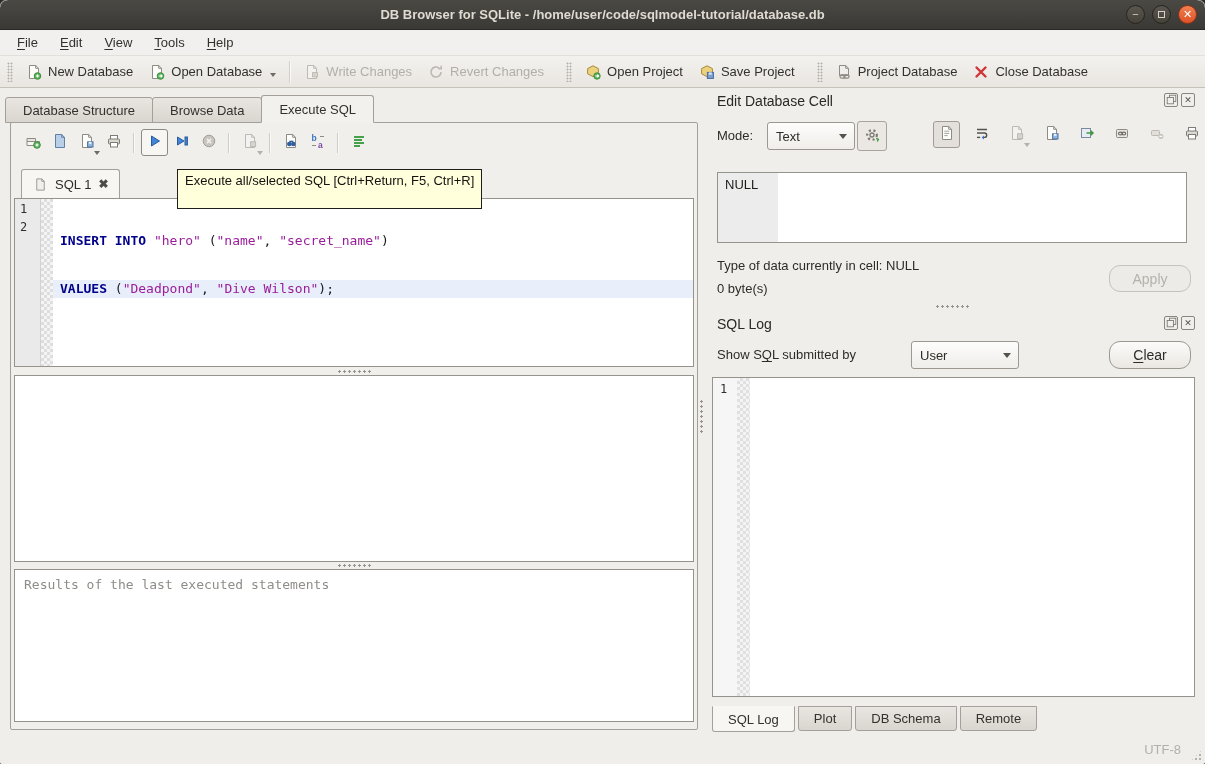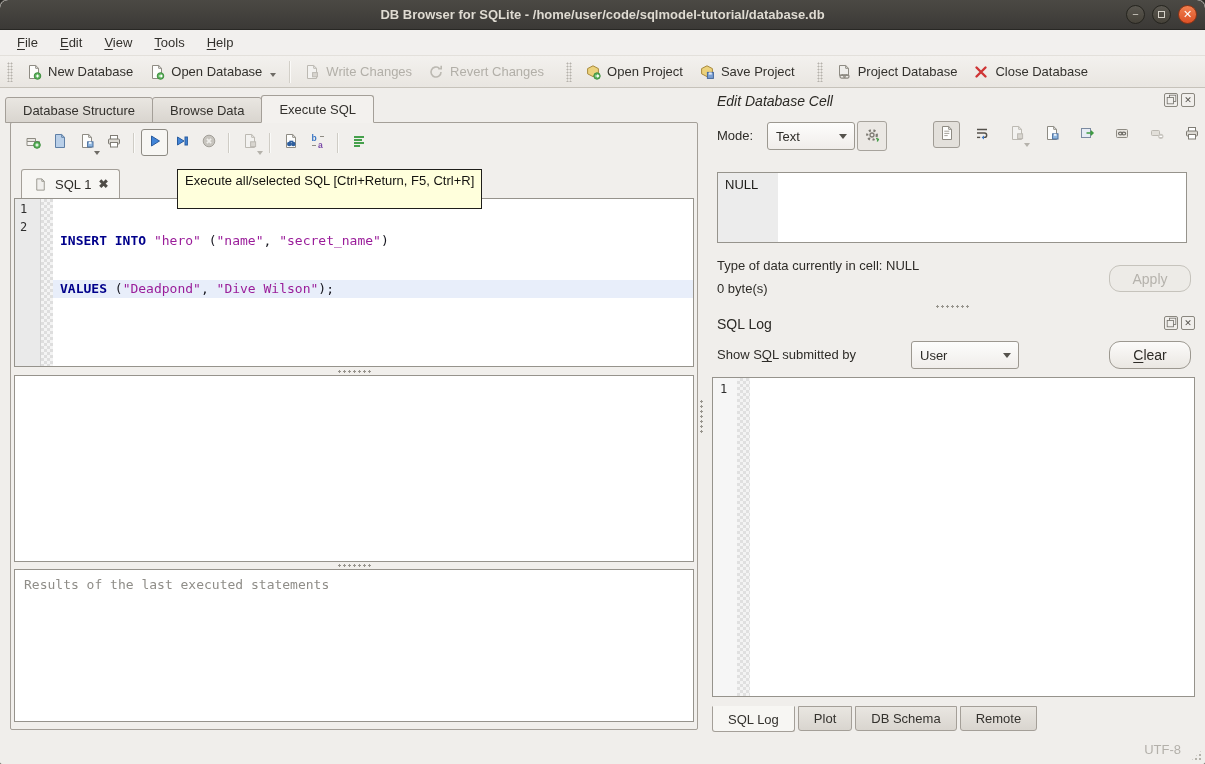--- a/index.html
+++ b/index.html
@@ -407,21 +407,21 @@
 
       <div class="msg-frame">
         <div class="placeholder">Results of the last executed statements</div>
       </div>
     </div>
 
     <div class="vsplit"></div>
 
     <div class="right-panel">
 
-      <div class="dock-title" style="top:5px;font-style:italic;">Edit Database Cell</div>
+      <div class="dock-title" style="top:5px;">Edit Database Cell</div>
       <div class="dkbtns" style="top:5px;">
         <span class="dkbtn">
             <span><svg viewBox="0 0 14 14" width="11" height="11">
                 <rect x="4.5" y="1.5" width="8" height="8" fill="none" stroke="#6f6c66"></rect>
                 <rect x="1.5" y="4.5" width="8" height="8" fill="#f1efec" stroke="#6f6c66"></rect>
               </svg></span>
           </span>
         <span class="dkbtn">
             <span>✕</span>
           </span>

